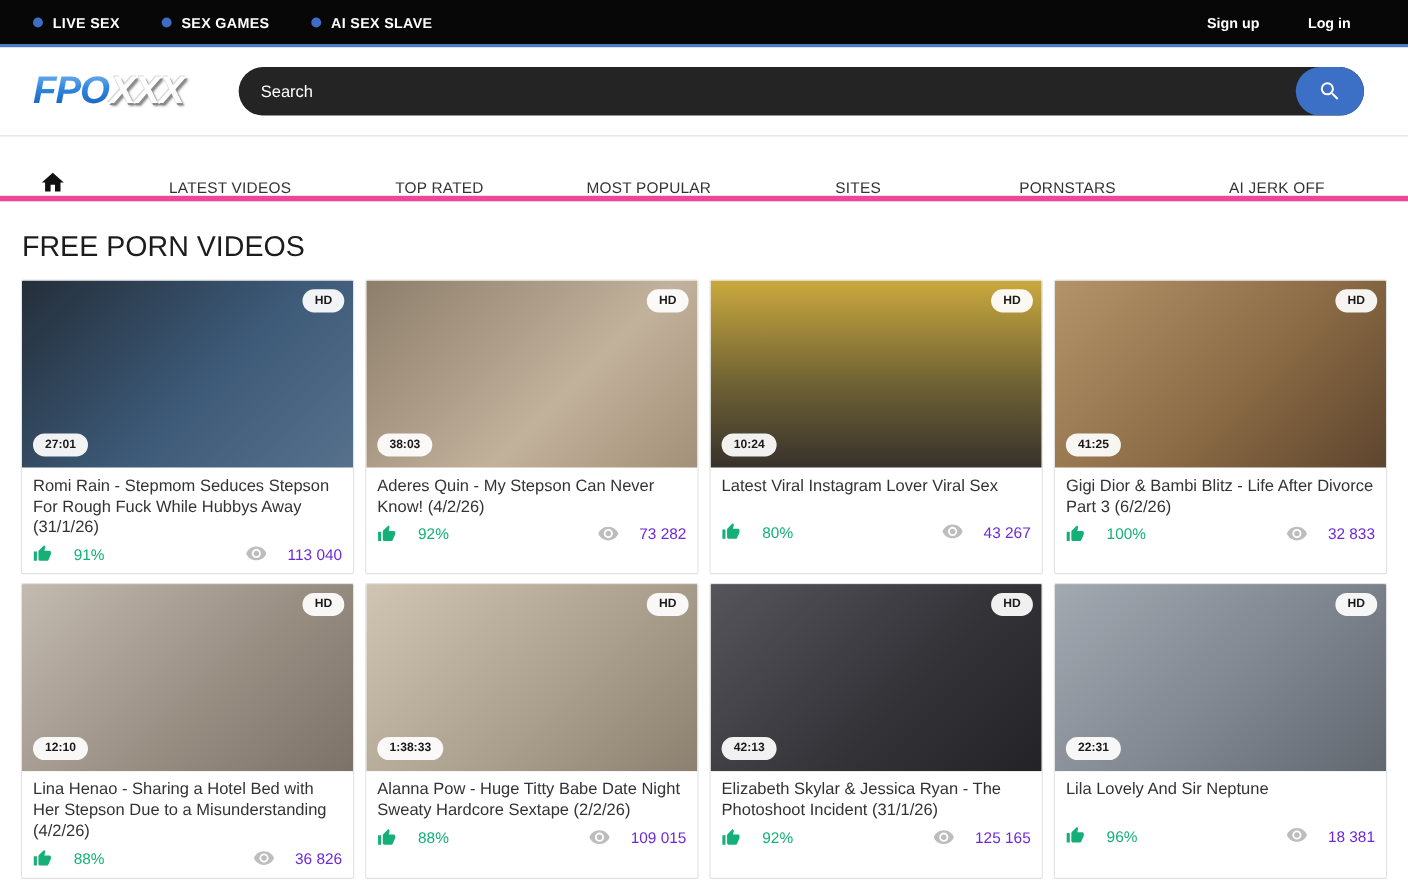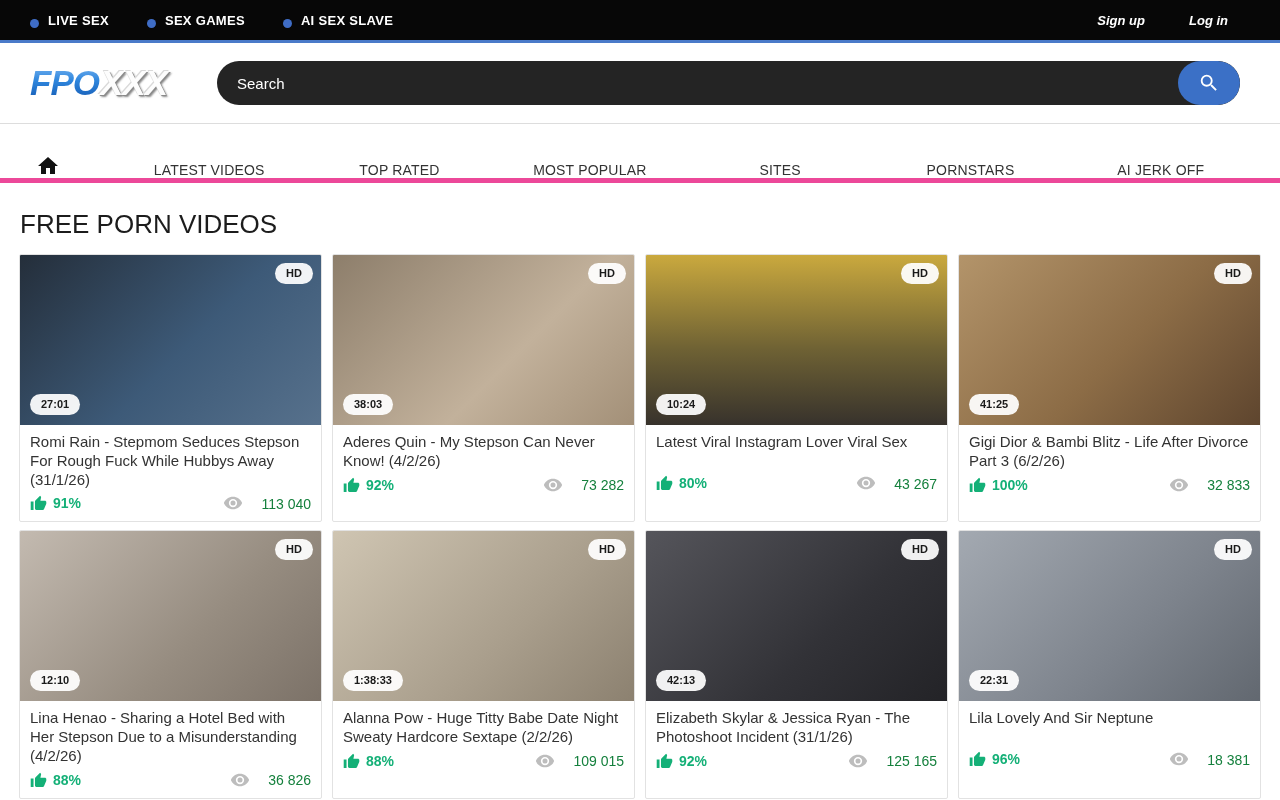--- a/index.html
+++ b/index.html
@@ -3,24 +3,24 @@
 <meta charset="utf-8">
 <style>
   * { margin: 0; padding: 0; box-sizing: border-box; }
   html, body { width: 1280px; height: 800px; overflow: hidden; background: #fff;
     font-family: "Liberation Sans", sans-serif; }
 
   
   .topbar { height: 43px; background: #070707; border-bottom: 3px solid #4a7ac9;
     display: flex; align-items: center; justify-content: space-between; padding: 0 30px 0 30px; }
   .topbar-left { display: flex; align-items: center; gap: 38px; }
-  .toplink { display: flex; align-items: flex-end; gap: 9px; color: #fff; font-size: 13px;
+  .toplink { display: flex; align-items: center; gap: 9px; color: #fff; font-size: 13px;
     font-weight: 700; letter-spacing: .3px; cursor: pointer; text-transform: uppercase; }
   .dot { width: 9px; height: 9px; border-radius: 50%; background: #3f6dc6; display: inline-block; }
-  .topbar-right { display: flex; align-items: center; gap: 44px; padding-right: 22px; font-style: italic; }
+  .topbar-right { display: flex; align-items: center; gap: 44px; padding-right: 22px; }
   .authlink { color: #fff; font-size: 13px; font-weight: 700; cursor: pointer; }
 
   
   .header { height: 80px; background: #fff; display: flex; align-items: center; padding: 0 40px 0 30px; gap: 22px; }
   .logo { font-size: 35px; font-style: italic; font-weight: 900; letter-spacing: -1px;
     white-space: nowrap; cursor: pointer; margin-right: 28px; }
   .logo-fpo { background: linear-gradient(180deg, #7db8f2 0%, #2f86dd 45%, #1257b0 100%);
     -webkit-background-clip: text; background-clip: text; color: transparent;
     text-shadow: none; padding-right: 1px; }
   .logo-xxx { color: #fdfdfd;
@@ -56,23 +56,23 @@
   .t8 { background: linear-gradient(135deg, #a3a9b1 0%, #7d838c 60%, #626870 100%); }
   .badge { position: absolute; background: rgba(255,255,255,.93); color: #1a1a1a;
     font-weight: 700; font-size: 11px; padding: 5px 11px; border-radius: 16px; line-height: 1; }
   .badge.hd { top: 8px; right: 8px; }
   .badge.dur { bottom: 10px; left: 10px; }
   .info { min-height: 76px; padding: 8px 10px 9px; display: flex; flex-direction: column;
     justify-content: space-between; }
   .title { font-size: 15px; line-height: 1.25; color: #333; text-decoration: none;
     cursor: pointer; display: block; }
   .meta { display: flex; align-items: center; justify-content: space-between; margin-top: 6px; }
-  .likes { display: flex; gap: 6px; color: #14b077; font-size: 14px;
-    font-weight: 700; }
-  .views { display: flex; align-items: center; gap: 18px; color: #15803d; font-size: 14px; }
+  .likes { display: flex; align-items: center; gap: 20px; color: #14b077; font-size: 14px;
+    font-weight: 400; }
+  .views { display: flex; align-items: center; gap: 18px; color: #6d28d9; font-size: 14px; }
   svg { display: block; }
 </style>
 </head>
 <body>
 
 <div class="topbar">
   <div class="topbar-left">
     <span class="toplink">
       <span class="dot"></span>
       <span>LIVE SEX</span>

